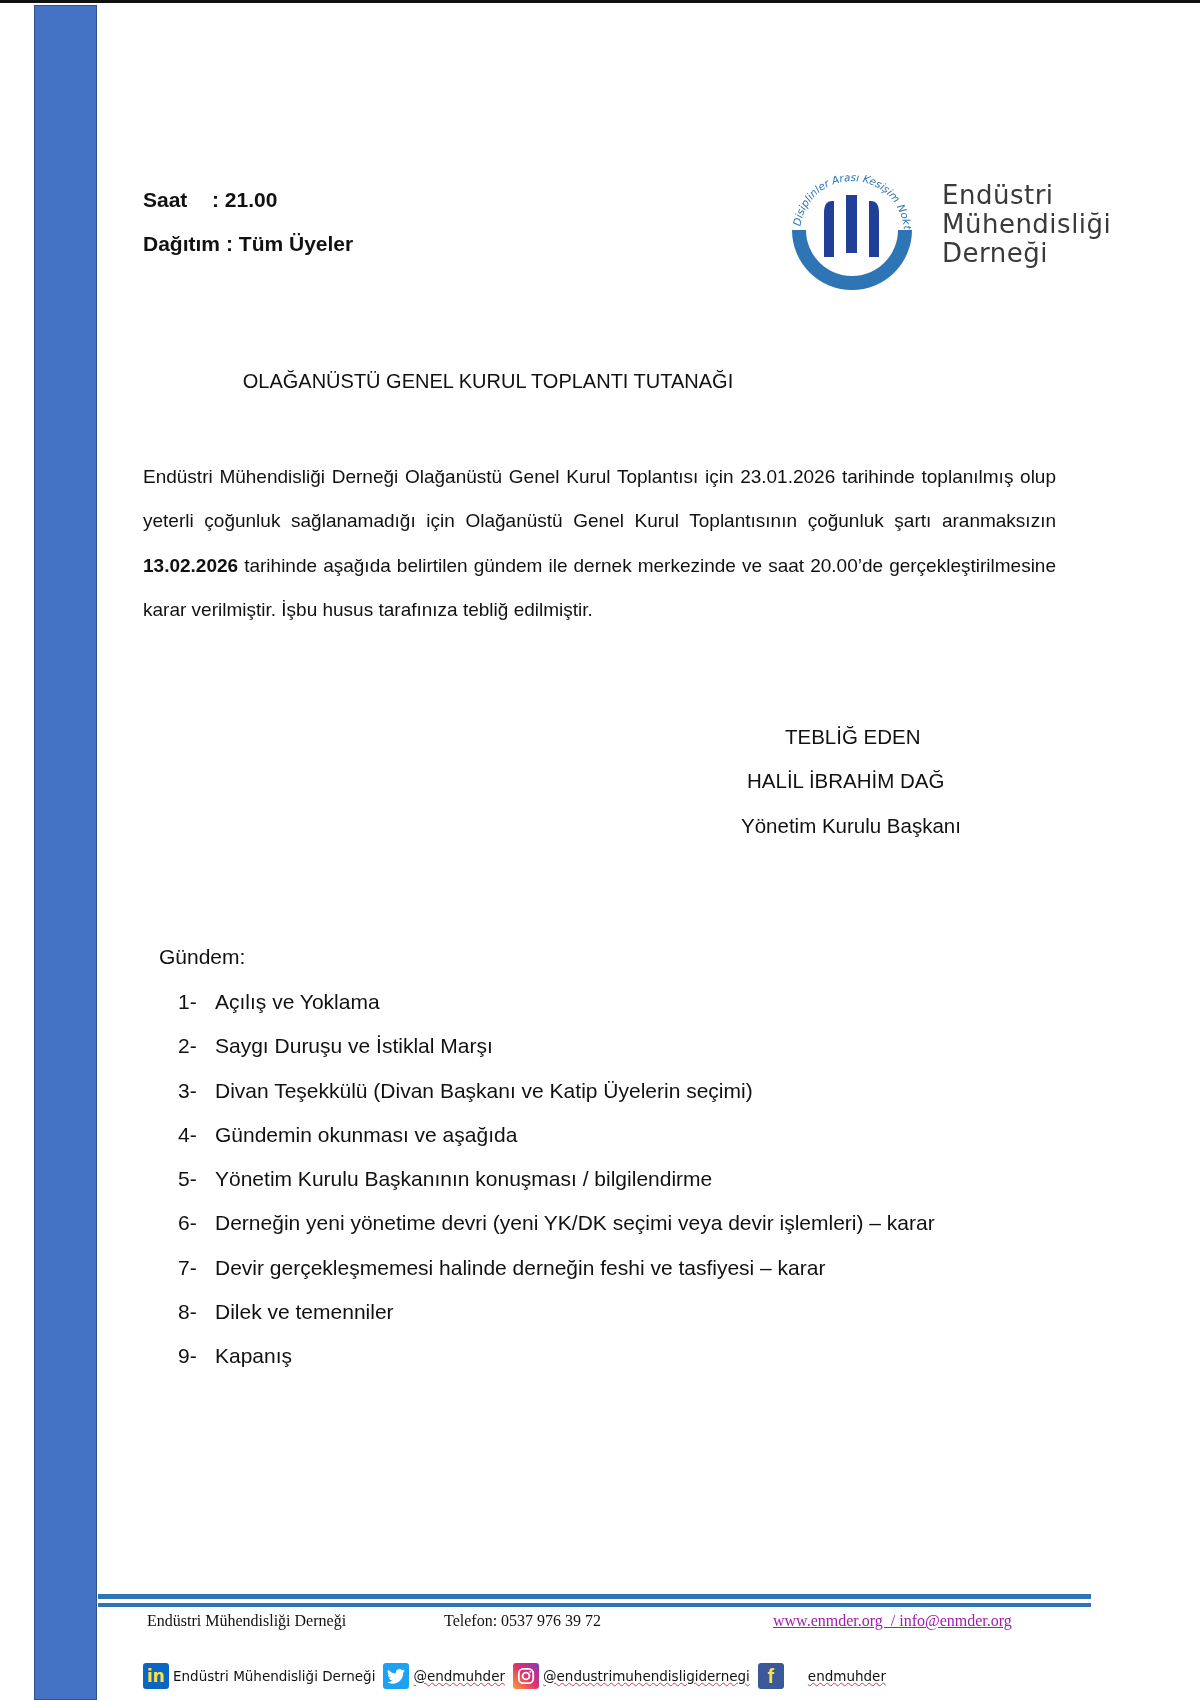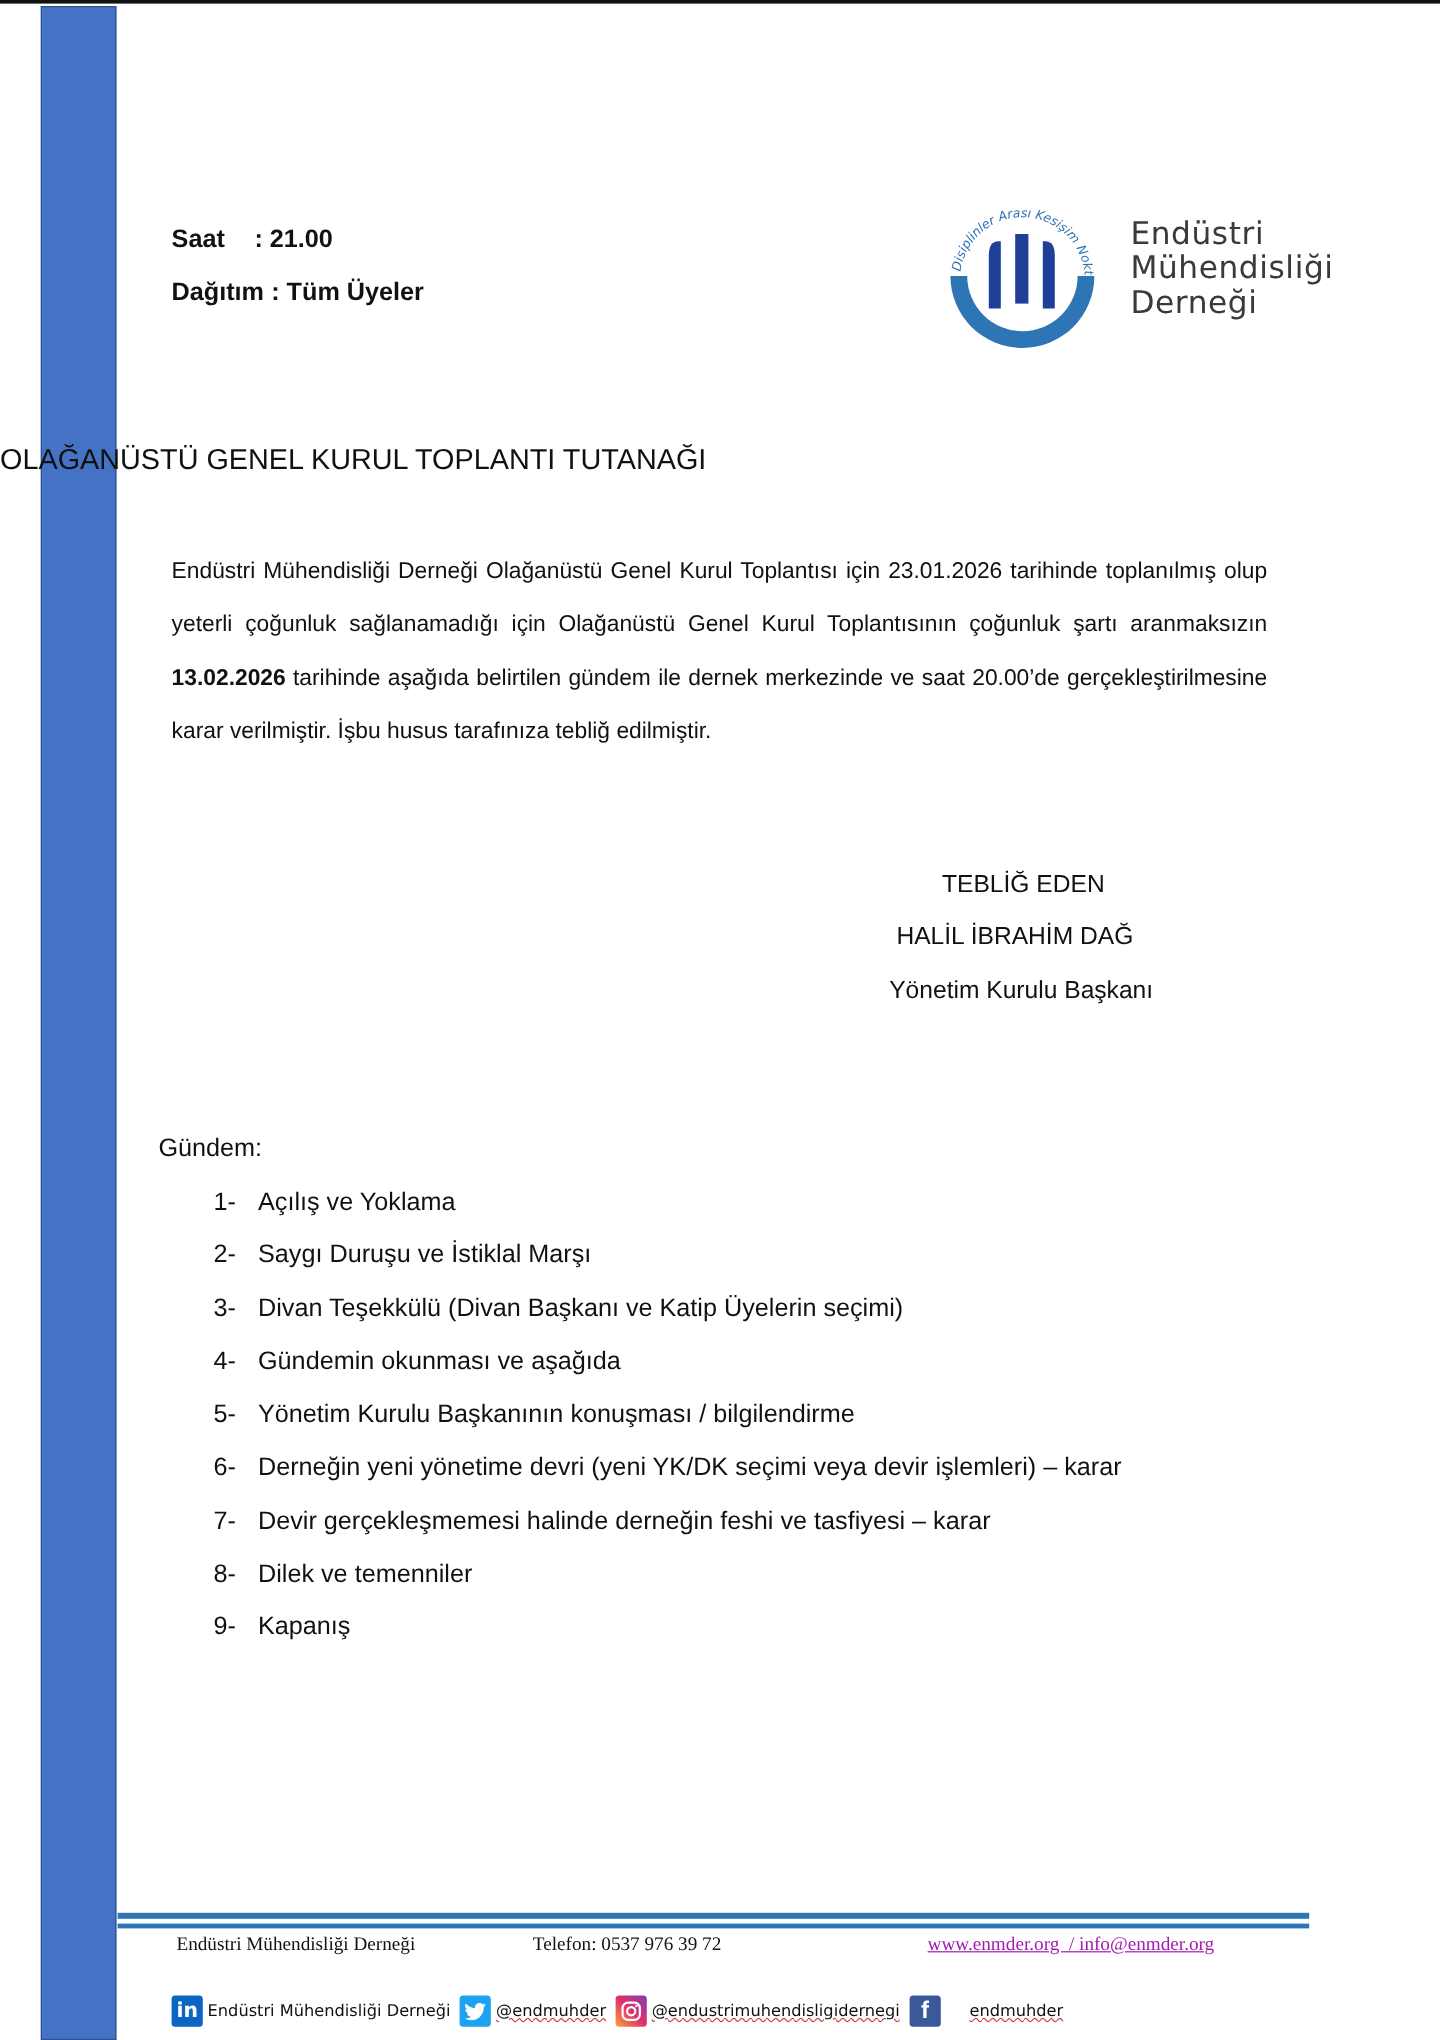--- a/index.html
+++ b/index.html
@@ -16,45 +16,45 @@
   .meta-row { height: 44px; line-height: 30px; display: flex; }
   .meta-key { display: inline-block; }
   .meta-row .k1 { width: 69px; }
   .meta-row .k2 { width: 69px; }
   .logo { position: absolute; left: 786px; top: 155px; width: 310px; height: 140px; }
   .logo-text {
     position: absolute; left: 156px; top: 26px; font-family: "DejaVu Sans", sans-serif;
     font-size: 26px; line-height: 29px; color: #3a3a3a; letter-spacing: 0.5px;
   }
   .doc-title {
-    position: absolute; left: 0; width: 976px; top: 370px; 
-    font-family: "Liberation Sans", sans-serif; font-size: 24px;
+    position: absolute; left: 0; width: 976px; top: 370px; text-align: center;
+    font-family: "Liberation Sans", sans-serif; font-size: 20px;
   }
   .body-text {
     position: absolute; left: 143px; top: 455px; width: 913px;
     font-family: Liberation Sans, sans-serif; font-size: 19px; line-height: 44.3px;
     text-align: justify; text-align-last: left;
   }
   .body-text b { font-weight: bold; }
   .sig { position: absolute; font-family: "Liberation Sans", sans-serif; font-size: 20.5px; }
   .sig1 { left: 785px; top: 725px; }
   .sig2 { left: 747px; top: 769px; }
   .sig3 { left: 741px; top: 814px; }
-  .agenda-title { position: absolute; left: 132px; top: 945px; font-family: "Liberation Sans", sans-serif; font-size: 21px; }
+  .agenda-title { position: absolute; left: 159px; top: 945px; font-family: "Liberation Sans", sans-serif; font-size: 21px; }
   .agenda { position: absolute; left: 178px; top: 987px; font-family: "Liberation Sans", sans-serif; font-size: 21px; }
   .agenda-item { height: 44.3px; line-height: 30px; display: flex; }
   .agenda-num { width: 37px; display: inline-block; }
   .footer-line1 { position: absolute; left: 98px; top: 1594px; width: 993px; height: 5px; background: #2e75b6; }
   .footer-line2 { position: absolute; left: 98px; top: 1603px; width: 993px; height: 4px; background: #2e75b6; }
   .footer-info { position: absolute; top: 1612px; font-family: "Liberation Serif", serif; font-size: 16px; color: #111; }
   .fi1 { left: 147px; }
   .fi2 { left: 444px; }
   .fi3 { left: 773px; color: #a21caf; text-decoration: underline; }
   .social { position: absolute; top: 1663px; left: 143px; display: flex; align-items: center; font-family: "DejaVu Sans", sans-serif; font-size: 13.5px; }
-  .social .ico { width: 26px; height: 26px; border-radius: 3px; display: inline-flex; align-items: center; justify-content: center; color: #ffffff; font-weight: bold; margin-right: 4px; }
+  .social .ico { width: 26px; height: 26px; border-radius: 3px; display: inline-flex; align-items: center; justify-content: center; color: #fde047; font-weight: bold; margin-right: 4px; }
   .social .txt { margin-right: 8px; }
   .squiggle { text-decoration: underline wavy #d04040; text-decoration-thickness: 1px; }
   .ico-li { background: #0a66c2; font-size: 17px; }
   .ico-tw { background: #1da1f2; font-size: 14px; }
   .ico-ig { background: linear-gradient(45deg,#f9a23a,#e1306c 50%,#833ab4); }
   .ico-fb { background: #3b5998; font-size: 20px; font-family: "Liberation Sans", sans-serif; }
 </style>
 </head>
 <body>
 

